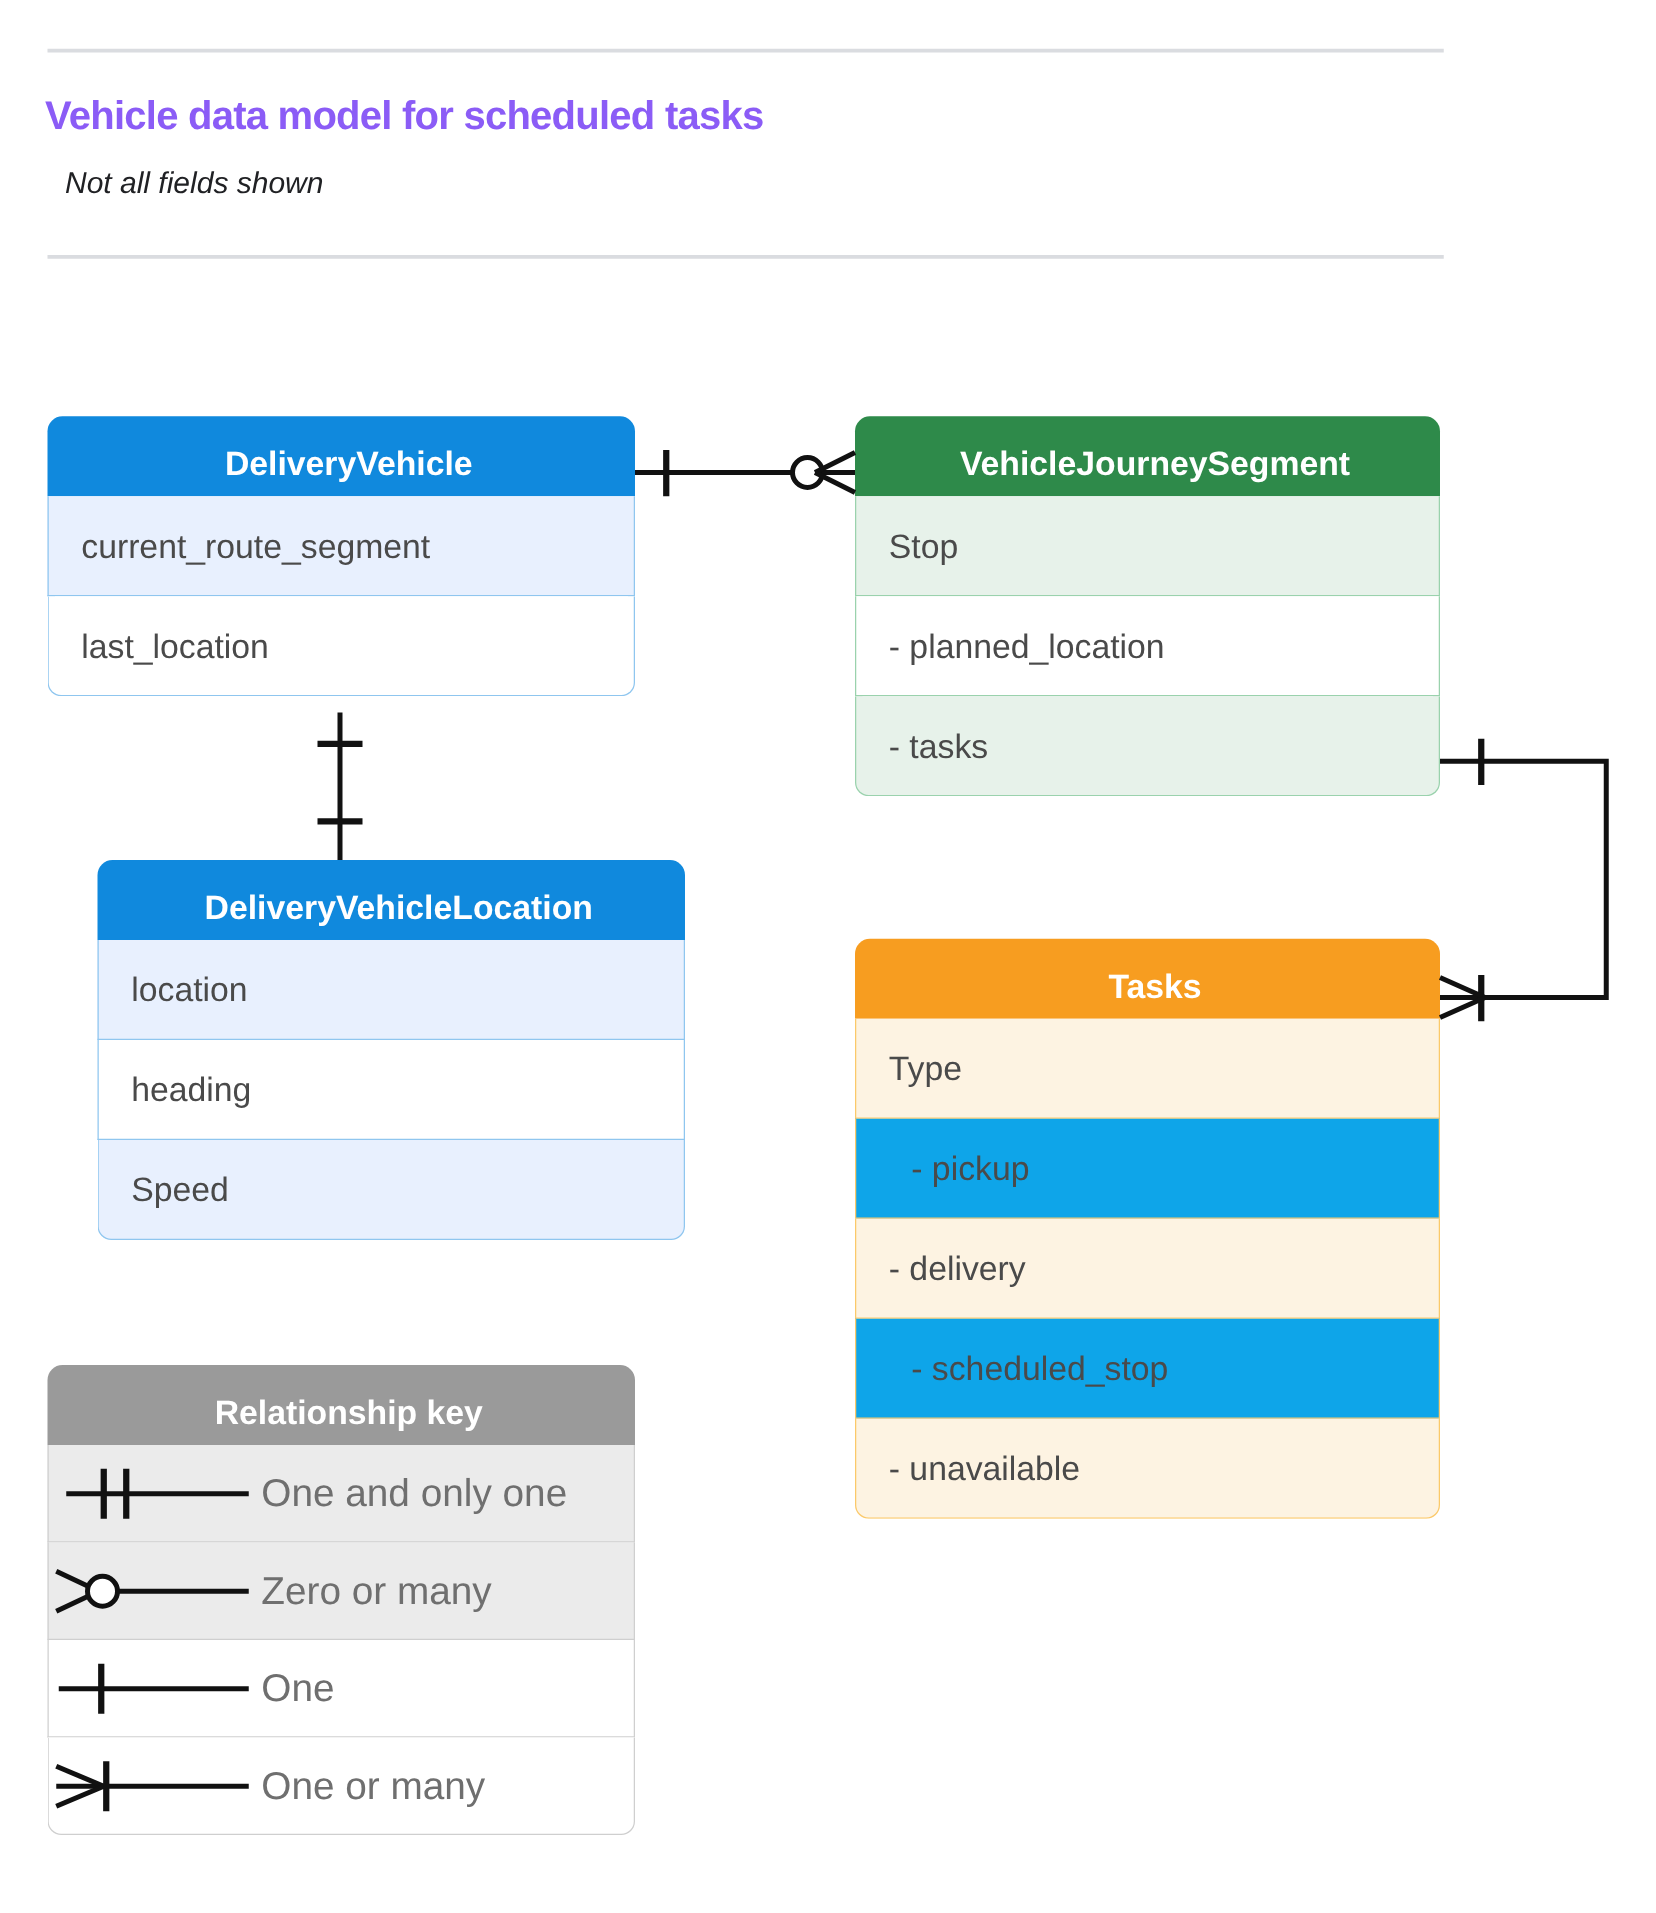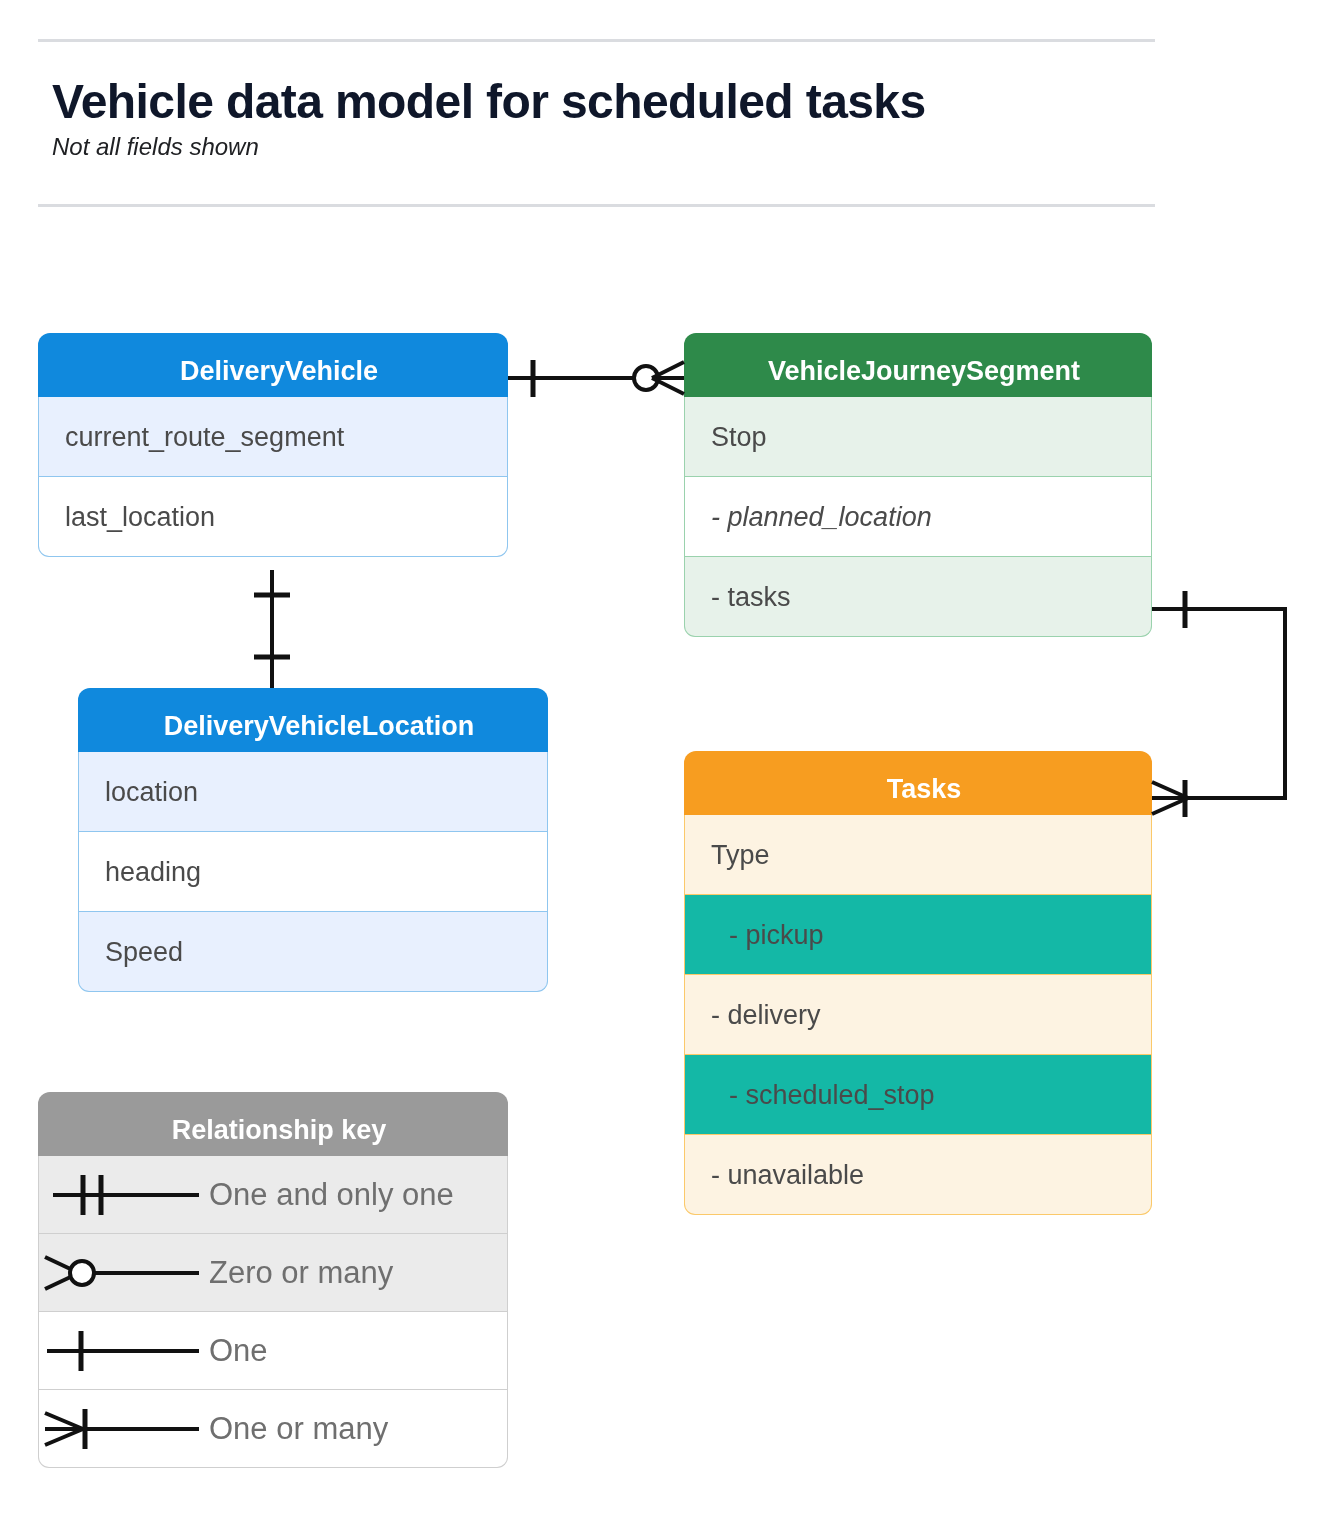--- a/index.html
+++ b/index.html
@@ -21,25 +21,25 @@
     left: 38px;
     width: 1117px;
     height: 3px;
     background: #dadce0;
   }
   #rule-top { top: 39px; }
   #rule-bottom { top: 204px; }
 
   #page-title {
     position: absolute;
-    left: 52px;
+    left: 36px;
     top: 74px;
-    font-size: 48px;
+    font-size: 32px;
     font-weight: bold;
-    color: #0f172a;
+    color: #8b5cf6;
     letter-spacing: -0.6px;
     white-space: nowrap;
   }
   #page-subtitle {
     position: absolute;
     left: 52px;
     top: 133px;
     font-size: 24px;
     font-weight: normal;
     color: #202124;
@@ -81,27 +81,27 @@
   
   .t-blue .entity-header { background: #1089dd; }
   .t-blue .entity-row { border: 1px solid #8fc6ef; border-top: none; }
   .t-blue .entity-row.alt { background: #e8f0fe; }
   .t-blue .entity-row.plain { background: #ffffff; }
 
   
   .t-green .entity-header { background: #2e8a4a; }
   .t-green .entity-row { border: 1px solid #9ad2ad; border-top: none; }
   .t-green .entity-row.alt { background: #e7f2ea; }
-  .t-green .entity-row.plain { background: #ffffff; font-style: italic; }
+  .t-green .entity-row.plain { background: #ffffff; }
 
   
   .t-orange .entity-header { background: #f79d20; }
   .t-orange .entity-row { border: 1px solid #fbc96a; border-top: none; }
   .t-orange .entity-row.alt { background: #fdf3e2; }
-  .t-orange .entity-row.plain { background: #14b8a6; padding-left: 44px; }
+  .t-orange .entity-row.plain { background: #0ea5e9; padding-left: 44px; }
 
   
   .t-gray .entity-header { background: #9a9a9a; }
   .t-gray .legend-row { border: 1px solid #cfcfcf; border-top: none; }
   .t-gray .legend-row.alt { background: #ebebeb; }
   .t-gray .legend-row.plain { background: #ffffff; }
 
   
   #ent-delivery-vehicle       { left: 38px;  top: 333px; width: 470px; }
   #ent-vehicle-journey-segment{ left: 684px; top: 333px; width: 468px; }

